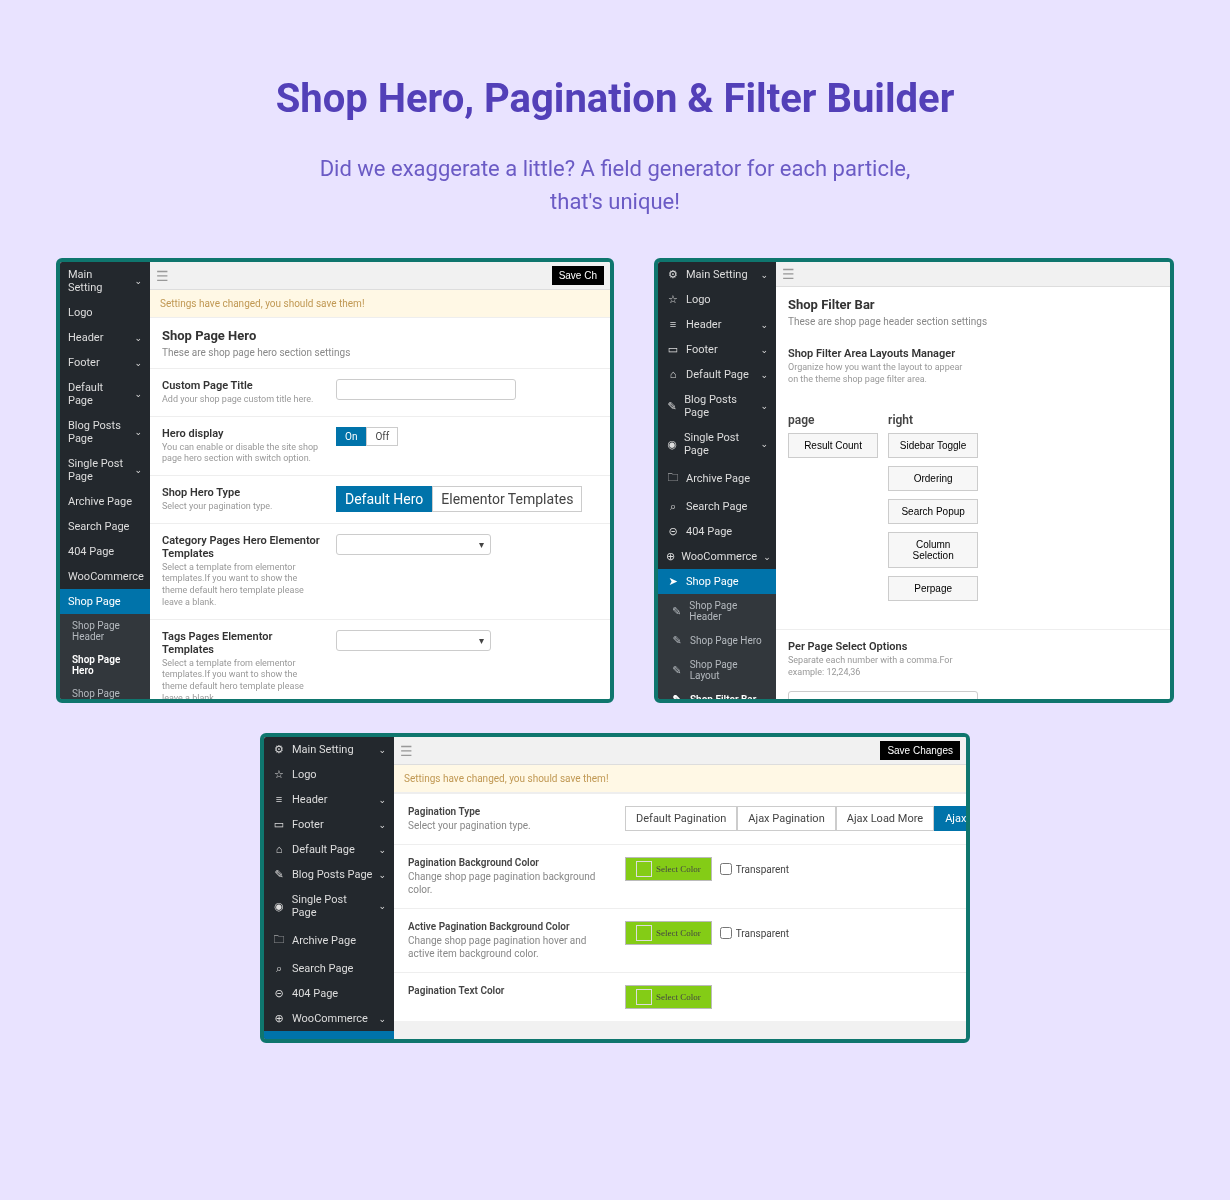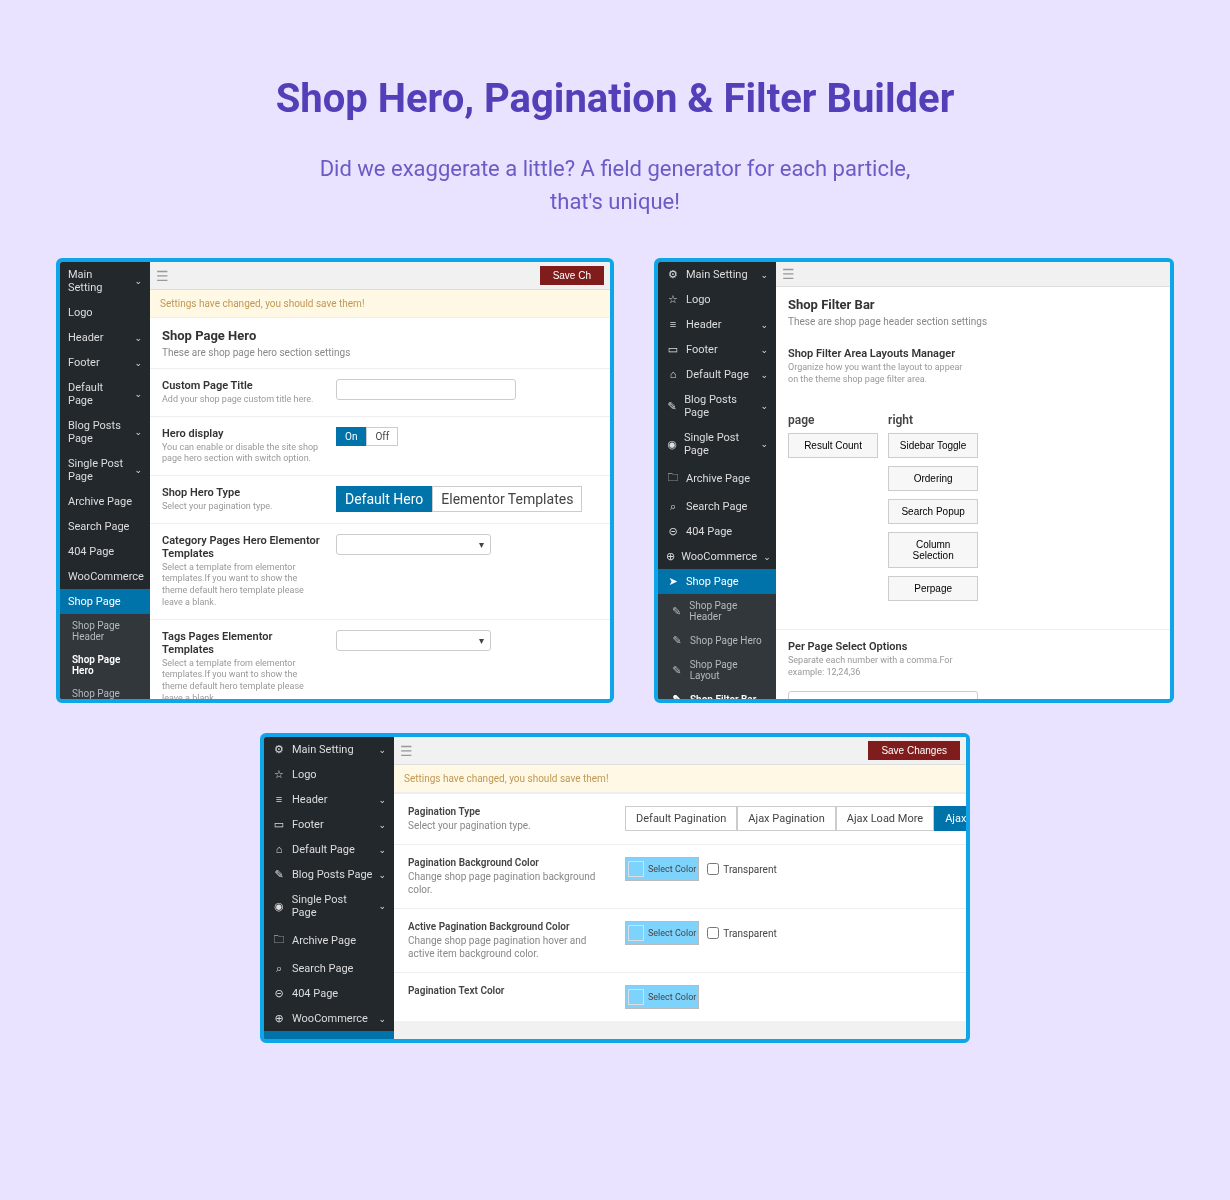--- a/index.html
+++ b/index.html
@@ -1,56 +1,56 @@
 <!DOCTYPE html>
 <html><head>
 <meta charset="utf-8">
 <style>
 * { margin: 0; padding: 0; box-sizing: border-box; }
 body { font-family: -apple-system, BlinkMacSystemFont, "Segoe UI", Roboto, sans-serif; background: #e9e3ff; width: 1230px; }
 .hero { text-align: center; padding: 75px 20px 40px; }
 .hero h1 { color: #5340b8; font-size: 40px; font-weight: 700; margin-bottom: 30px; }
 .hero p { color: #6b5bc5; font-size: 22px; line-height: 1.5; }
 .panels { display: flex; gap: 40px; padding: 0 0 30px; justify-content: center; }
-.panel { border: 4px solid #0ea5e9; border-radius: 6px; background: #fff; overflow: hidden; display: flex; position: relative; }
+.panel { border: 4px solid #0f766e; border-radius: 6px; background: #fff; overflow: hidden; display: flex; position: relative; }
 .panel-third { margin: 0 auto; width: 710px; }
 
 .sidebar { background: #23282d; color: #eee; font-size: 11px; flex-shrink: 0; }
 .sidebar-a { width: 90px; }
 .sidebar-b { width: 118px; }
 .sidebar-c { width: 130px; }
 .sidebar .item { padding: 6px 8px; display: flex; align-items: center; gap: 6px; color: #ddd; cursor: pointer; }
 .sidebar .item.sub { padding-left: 12px; background: #32373c; color: #b4b9be; font-size: 10px; }
 .sidebar .item.sub.active { background: #32373c; color: #fff; font-weight: 600; }
 .sidebar .item.shop-active { background: #0073aa; color: #fff; }
 .sidebar .item .chev { margin-left: auto; font-size: 9px; }
 .sidebar .ico { width: 14px; display: inline-flex; justify-content: center; font-size: 11px; }
 
 .content { flex: 1; background: #f1f1f1; font-size: 11px; color: #444; overflow: hidden; }
 .topbar { background: #f1f1f1; display: flex; align-items: center; padding: 4px 6px; border-bottom: 1px solid #ddd; }
 .topbar .grip { color: #999; font-size: 14px; }
-.topbar .save { margin-left: auto; background: #7f1d1d; color: #fff; padding: 4px 13px; font-size: 10px; cursor: pointer; border: none; }
+.topbar .save { margin-left: auto; background: #000000; color: #fff; padding: 4px 7px; font-size: 10px; cursor: pointer; border: none; }
 .notice { background: #fff8e5; color: #c09853; padding: 8px 10px; font-size: 10px; border-bottom: 1px solid #eee; }
 .section { background: #fff; padding: 10px 12px; }
 .section h2 { font-size: 13px; font-weight: 700; color: #333; margin-bottom: 4px; }
 .section .desc { font-size: 10px; color: #888; }
 .field { background: #fff; padding: 10px 12px; border-top: 1px solid #eee; display: flex; gap: 12px; }
 .field-left { width: 162px; flex-shrink: 0; }
 .field-label { font-size: 11px; font-weight: 600; color: #333; }
 .field-desc { font-size: 9px; color: #999; line-height: 1.3; margin-top: 2px; }
 .field-right { flex: 1; display: flex; align-items: flex-start; gap: 6px; flex-wrap: wrap; }
 .toggle { display: flex; }
 .toggle span { padding: 3px 8px; font-size: 10px; border: 1px solid #ccc; background: #fff; }
 .toggle .on { background: #0073aa; color: #fff; border-color: #0073aa; }
 .textinput { border: 1px solid #ccc; border-radius: 3px; padding: 4px 6px; font-size: 10px; width: 180px; }
 .selectinput { border: 1px solid #ccc; border-radius: 3px; padding: 4px 6px; font-size: 10px; width: 155px; background: #fff; display: flex; justify-content: space-between; }
 .btn-group { display: flex; gap: 0; flex-wrap: nowrap; }
 .btn-group span { padding: 4px 8px; font-size: 14px; border: 1px solid #ccc; background: #fff; white-space: nowrap; }
 .btn-group span.active { background: #0073aa; color: #fff; border-color: #0073aa; }
-.select-color { border: 1px solid #bbb; padding: 3px 2px; font-size: 9px; display: inline-flex; align-items: center; gap: 4px; background: #7dd3fc; }
+.select-color { border: 1px solid #bbb; padding: 3px 10px; font-size: 9px; display: inline-flex; align-items: center; gap: 4px; background: #84cc16; font-family: Liberation Serif, serif; }
 .select-color::before { content: ""; width: 14px; height: 14px; border: 1px solid #ddd; display: inline-block; }
 .checkbox-label { display: flex; align-items: center; gap: 4px; font-size: 10px; }
 .checkbox-label input { width: 12px; height: 12px; }
 
 .layout-mgr { display: flex; gap: 10px; padding: 10px 0; }
 .layout-col { flex: 1; }
 .layout-col h4 { font-size: 12px; font-weight: 600; padding: 6px 0; }
 .layout-btn { background: #f7f7f7; border: 1px solid #ccc; padding: 6px 10px; font-size: 10px; margin-bottom: 8px; display: block; text-align: center; width: 100%; }
 .field-b { background: #fff; padding: 10px 12px; border-top: 1px solid #eee; display: flex; gap: 12px; align-items: flex-start; flex-direction: column; }
 .field-b .fl { width: 185px; flex-shrink: 0; }

